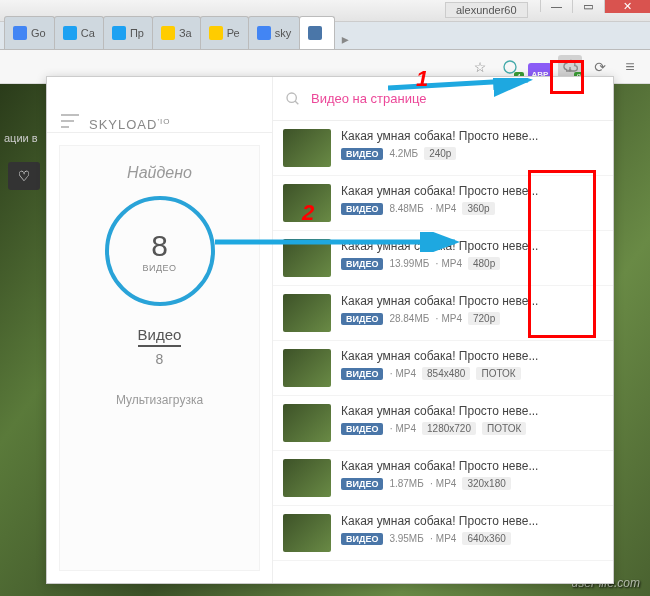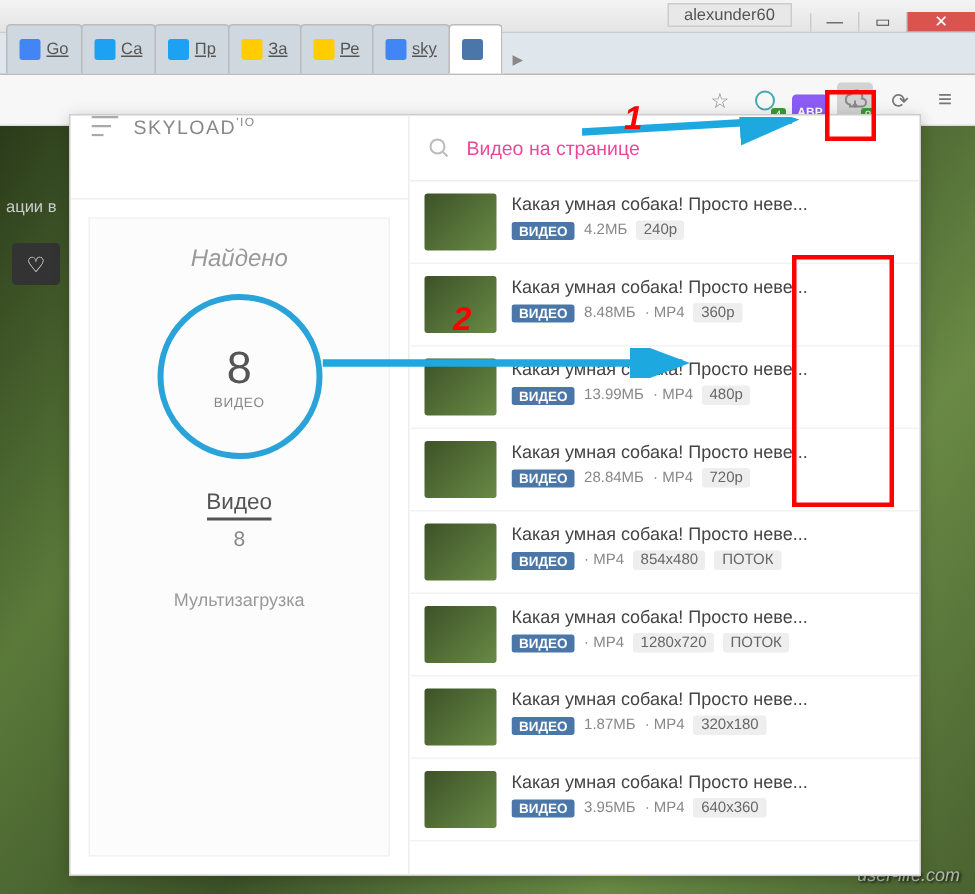--- a/index.html
+++ b/index.html
@@ -1,27 +1,27 @@
 <!DOCTYPE html>
 <html><head>
 <meta charset="utf-8">
 <style>
   * { margin:0; padding:0; box-sizing:border-box; font-family:Arial,sans-serif; }
   html,body { width:650px; height:596px; overflow:hidden; background:#e8e8e8; }
   .window { width:650px; height:596px; position:relative; background:#fff; }
 
   
-  .titlebar { height:22px; background:linear-gradient(#f4f4f4,#e4e4e4); border-bottom:1px solid #ccc; display:flex; justify-content:flex-end; align-items:flex-end; }
+  .titlebar { height:22px; background:linear-gradient(#f4f4f4,#e4e4e4); border-bottom:1px solid #ccc; display:flex; justify-content:flex-end; align-items:flex-start; }
   .title-user { position:absolute; left:445px; top:2px; font-size:11px; color:#555; background:#e8e8e8; padding:1px 10px; border:1px solid #ccc; }
   .winbtn { width:32px; display:flex; align-items:center; justify-content:center; border-left:1px solid #ccc; font-size:11px; color:#444; }
   .winbtn.close { background:#d9534f; color:#fff; width:46px; }
 
   
   .tabstrip { height:28px; background:#dfe6ec; display:flex; align-items:flex-end; padding-left:4px; gap:0; border-bottom:1px solid #bbb; }
-  .tab { height:24px; padding:16px 8px; font-size:11px; color:#555; background:#cfd8df; border:1px solid #bbb; border-bottom:none; border-radius:3px 3px 0 0; display:flex; align-items:center; gap:4px; margin-right:-1px; max-width:58px; overflow:hidden; white-space:nowrap;text-decoration:underline; }
+  .tab { height:24px; padding:16px 8px; font-size:11px; color:#555; background:#cfd8df; border:1px solid #bbb; border-bottom:none; border-radius:3px 3px 0 0; display:flex; align-items:center; gap:4px; margin-right:-1px; max-width:58px; overflow:hidden; white-space:nowrap; }
   .tab.active { background:#fff; }
   .tab .fav { width:14px; height:14px; border-radius:2px; display:inline-block; flex-shrink:0; }
   .fav.g { background:#4285f4; } .fav.m { background:#1da1f2; } .fav.y { background:#ffcc00; } .fav.vk { background:#4a76a8; }
   .newtab { width:22px; height:20px; display:flex; align-items:center; justify-content:center; color:#888; font-size:14px; }
 
   
   .toolbar { height:34px; background:#f7f7f7; border-bottom:1px solid #ddd; display:flex; align-items:center; justify-content:flex-end; padding:0 8px; gap:6px; position:relative; }
   .tbicon { width:24px; height:24px; display:flex; align-items:center; justify-content:center; font-size:14px; color:#777; border-radius:3px; position:relative; }
   .tbicon.star { color:#888; }
   .tbicon.abp { background:#8b5cf6; color:#fff; font-size:8px; font-weight:bold;margin-top:16px; }
@@ -36,21 +36,21 @@
   .bg-text { position:absolute; top:48px; left:4px; color:#ccc; font-size:11px; }
   .heart { position:absolute; top:78px; left:8px; width:32px; height:28px; background:#333; border-radius:3px; display:flex; align-items:center; justify-content:center; color:#fff; font-size:14px; }
   .watermark { position:absolute; bottom:6px; right:10px; color:rgba(255,255,255,.6); font-size:12px; font-style:italic; text-shadow:1px 1px 2px #000; }
 
   
   .darkbar { position:absolute; top:84px; left:0; right:0; height:38px; background:#1a1a1a; }
 
   
   .popup { position:absolute; top:76px; left:46px; right:36px; bottom:12px; background:#fff; border:1px solid #ccc; box-shadow:0 2px 10px rgba(0,0,0,.2); display:flex; }
   .popup-left { width:226px; border-right:1px solid #eee; display:flex; flex-direction:column; }
-  .popup-left-head { height:56px; display:flex; align-items:flex-start; padding:0 14px; gap:10px; border-bottom:1px solid #eee; }
+  .popup-left-head { height:56px; display:flex; align-items:flex-end; padding:0 14px; gap:10px; border-bottom:1px solid #eee; }
   .burger { width:18px; color:#999; }
   .brand { font-size:13px; color:#888; letter-spacing:1px; font-weight:300; }
   .brand sup { font-size:8px; }
 
   .left-body { flex:1; padding:18px 14px; display:flex; flex-direction:column; align-items:center; background:#fcfcfc; margin:12px; border:1px solid #f2f2f2; }
   .found-label { font-size:16px; color:#999; font-weight:300; margin-bottom:14px;font-style:italic; }
   .circle { width:110px; height:110px; border:4px solid #29a3d8; border-radius:50%; display:flex; flex-direction:column; align-items:center; justify-content:center; margin-bottom:20px; }
   .circle-num { font-size:30px; color:#555; font-weight:300; }
   .circle-lbl { font-size:9px; color:#888; letter-spacing:0.5px; }
   .vid-label { font-size:15px; color:#555; border-bottom:2px solid #555; padding-bottom:2px; margin-bottom:4px; }

